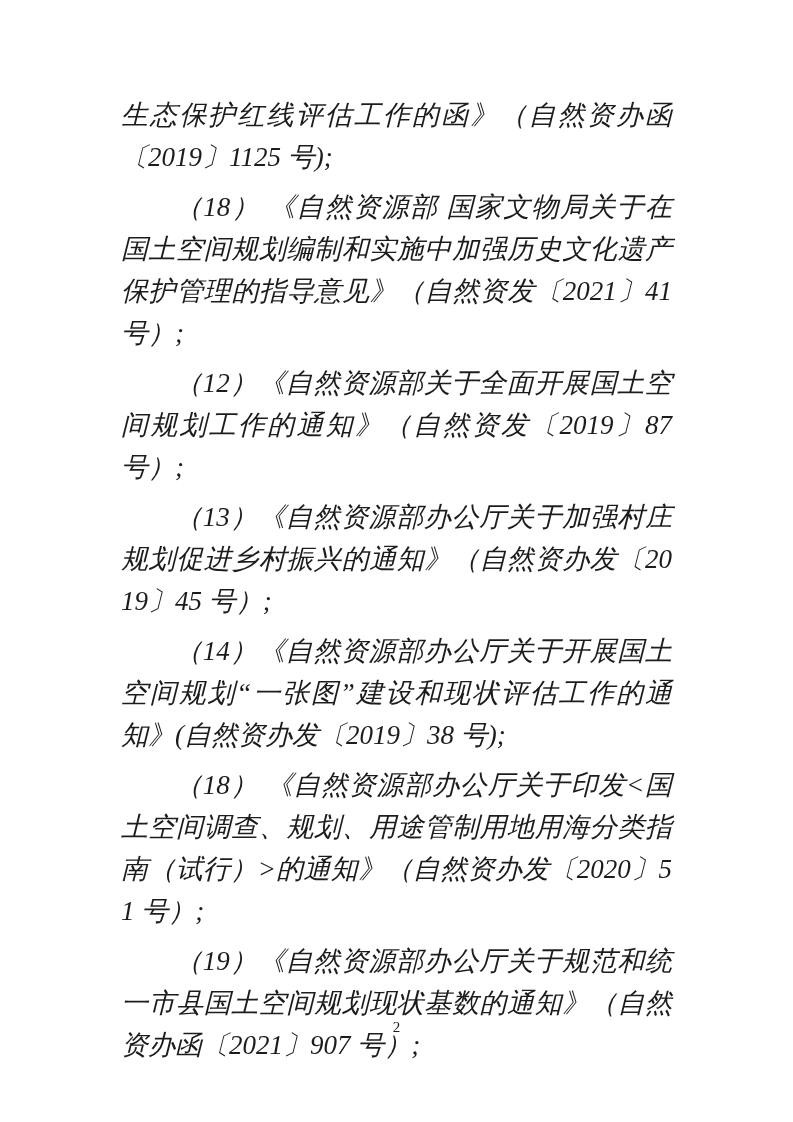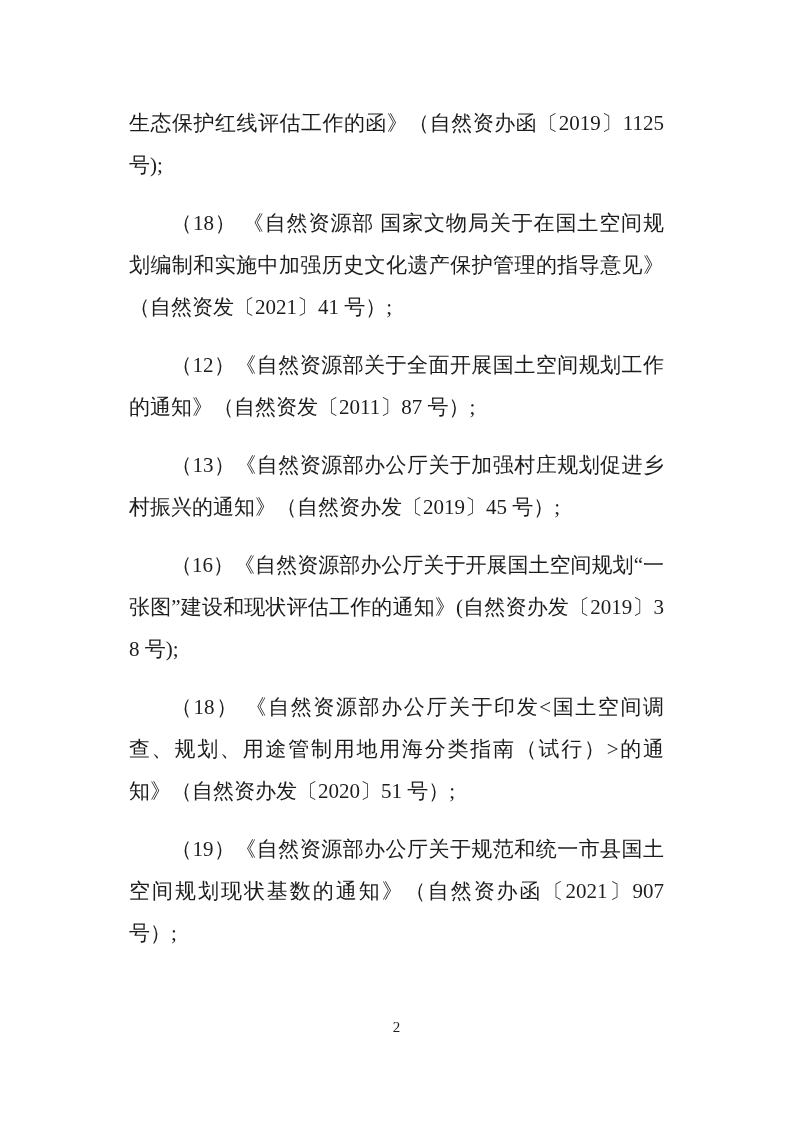--- a/index.html
+++ b/index.html
@@ -18,27 +18,28 @@
     font-family: "Liberation Serif", "DejaVu Serif", serif;
     overflow: hidden;
   }
   .content {
     position: absolute;
     left: 113px;
     top: 86px;
     width: 567px;
   }
   .para {
-    margin: 16px;
-    font-size: 21px;
+    margin: 8px;
+    font-size: 27px;
     line-height: 42px;
     text-align: justify;
     text-align-last: left;
     text-indent: 2em;
     word-break: break-all;
+    font-style: italic;
   }
   .para.no-indent {
     text-indent: 0;
   }
   .footer {
     position: absolute;
     top: 1018px;
     left: 0;
     width: 100%;
     text-align: center;
@@ -48,22 +49,22 @@
     color: #1c1c1c;
   }
 </style>
 </head>
 <body>
 
 <div class="page">
   <main class="content">
       <p class="para no-indent">生态保护红线评估工作的函》（自然资办函〔2019〕1125 号);</p>
       <p class="para">（18） 《自然资源部 国家文物局关于在国土空间规划编制和实施中加强历史文化遗产保护管理的指导意见》（自然资发〔2021〕41 号）;</p>
-      <p class="para">（12）《自然资源部关于全面开展国土空间规划工作的通知》（自然资发〔2011〕87 号）;</p>
+      <p class="para">（12）《自然资源部关于全面开展国土空间规划工作的通知》（自然资发〔2019〕87 号）;</p>
       <p class="para">（13）《自然资源部办公厅关于加强村庄规划促进乡村振兴的通知》（自然资办发〔2019〕45 号）;</p>
-      <p class="para">（16）《自然资源部办公厅关于开展国土空间规划“一张图”建设和现状评估工作的通知》(自然资办发〔2019〕38 号);</p>
+      <p class="para">（14）《自然资源部办公厅关于开展国土空间规划“一张图”建设和现状评估工作的通知》(自然资办发〔2019〕38 号);</p>
       <p class="para">（18） 《自然资源部办公厅关于印发&lt;国土空间调查、规划、用途管制用地用海分类指南（试行）&gt;的通知》（自然资办发〔2020〕51 号）;</p>
       <p class="para">（19）《自然资源部办公厅关于规范和统一市县国土空间规划现状基数的通知》（自然资办函〔2021〕907 号）;</p>
     </main>
   <div class="footer">
     <span class="page-number">2</span>
   </div>
 </div>
 
 </body></html>

